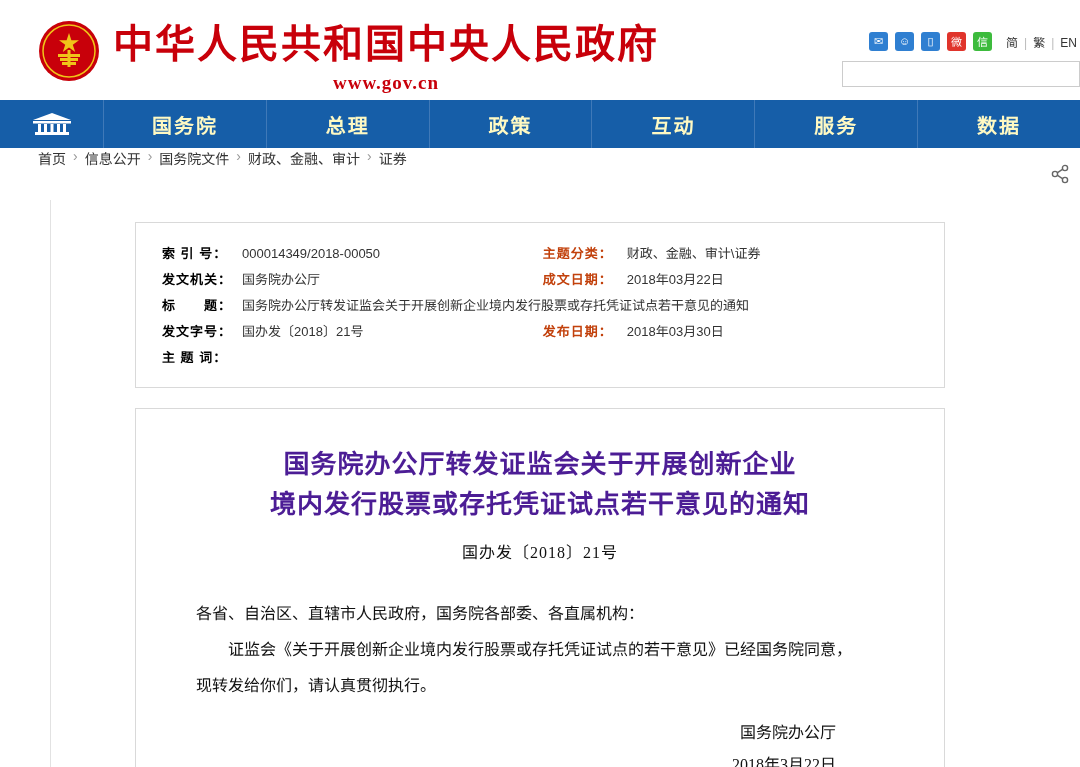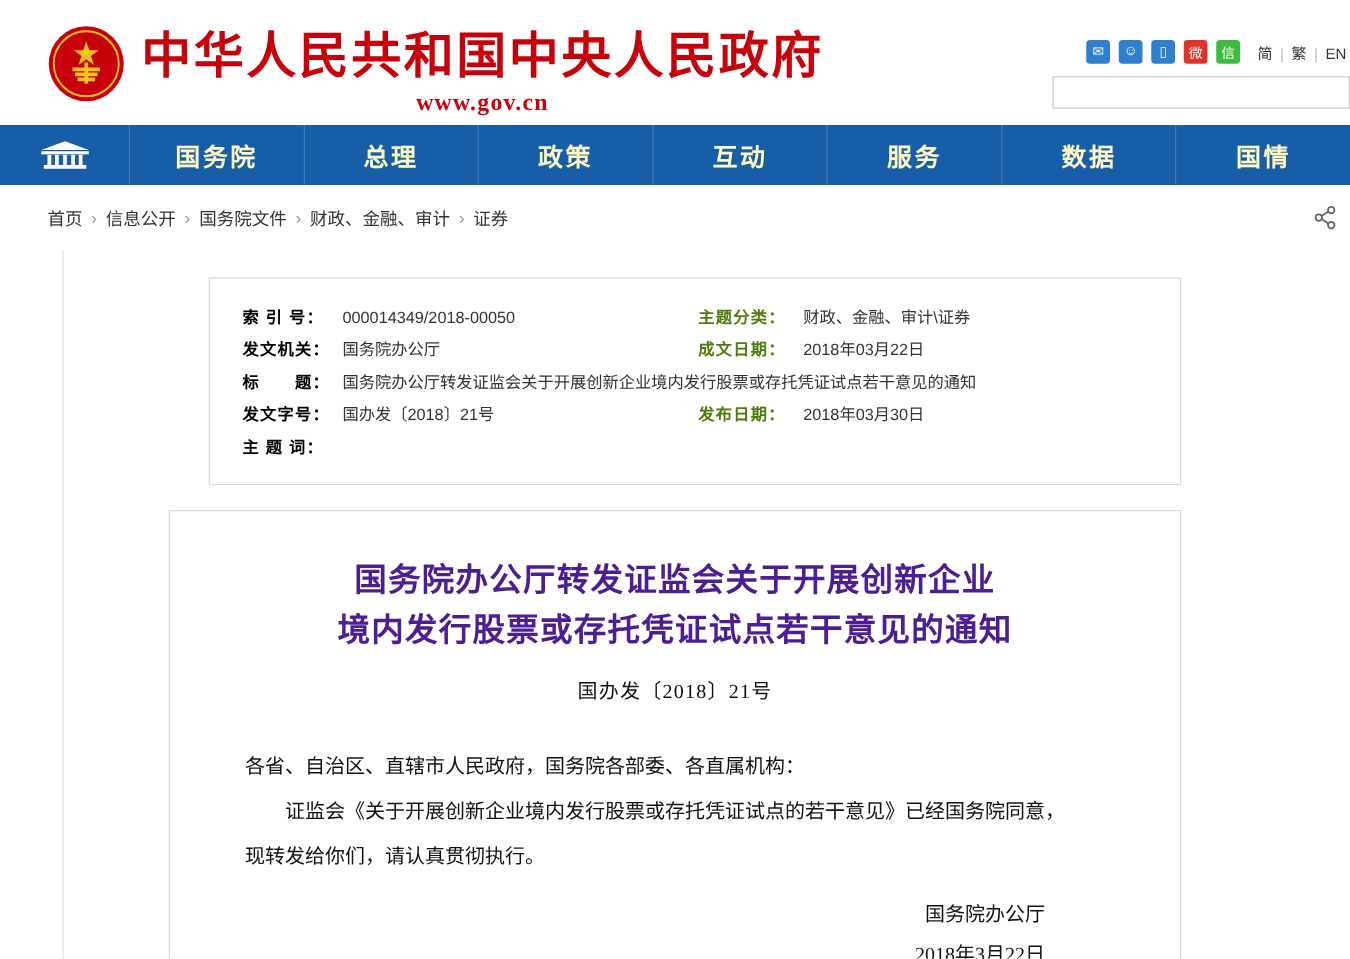--- a/index.html
+++ b/index.html
@@ -120,21 +120,20 @@
     border-right: 1px solid #3f79b8;
     font-family: "Liberation Sans", sans-serif;
     cursor: pointer;
   }
   .nav-item:last-child { border-right: none; }
 
   
   .crumb-wrap {
     height: 52px;
     display: flex;
-    align-items: center;
     padding-left: 38px;
     padding-right: 0;
     font-size: 14px;
     color: #333;
     position: relative;
   }
   .crumb-item { color: #333; text-decoration: none; }
   .crumb-sep { margin: 0 7px; color: #999; }
   .share-icon {
     position: absolute;
@@ -158,21 +157,20 @@
   .doc-area {
     margin: 0 auto;
     width: 810px;
     padding-top: 22px;
   }
 
   
   .meta-box {
     border: 1px solid #d9d9d9;
     padding: 18px 26px 16px 26px;
-    margin-left: 32px;
   }
   .meta-table {
     width: 100%;
     border-collapse: collapse;
     font-size: 13px;
     color: #333;
     font-family: "Liberation Sans", sans-serif;
   }
   .meta-table td {
     padding: 3px 0;
@@ -182,21 +180,21 @@
   .mt-label {
     width: 80px;
     color: #000;
     font-weight: bold;
     white-space: nowrap;
     letter-spacing: 1px;
   }
   .mt-value { color: #333; }
   .mt-label-r {
     width: 84px;
-    color: #4d7c0f;
+    color: #c2410c;
     font-weight: bold;
     white-space: nowrap;
     letter-spacing: 1px;
     padding-left: 28px;
   }
 
   
   .article-box {
     margin-top: 20px;
     border: 1px solid #d9d9d9;
@@ -291,21 +289,20 @@
       <rect x="34" y="13" width="3" height="8" fill="#ffffff"></rect>
       <polygon points="23,2 42,9 4,9" fill="#ffffff"></polygon>
     </svg>
   </div>
   <div class="nav-item">国务院</div>
   <div class="nav-item">总理</div>
   <div class="nav-item">政策</div>
   <div class="nav-item">互动</div>
   <div class="nav-item">服务</div>
   <div class="nav-item">数据</div>
-  <div class="nav-item">国情</div>
 </div>
 
 <div class="crumb-wrap">
   <a class="crumb-item" href="#">首页</a>
   <span class="crumb-sep">›</span>
   <a class="crumb-item" href="#">信息公开</a>
   <span class="crumb-sep">›</span>
   <a class="crumb-item" href="#">国务院文件</a>
   <span class="crumb-sep">›</span>
   <a class="crumb-item" href="#">财政、金融、审计</a>

